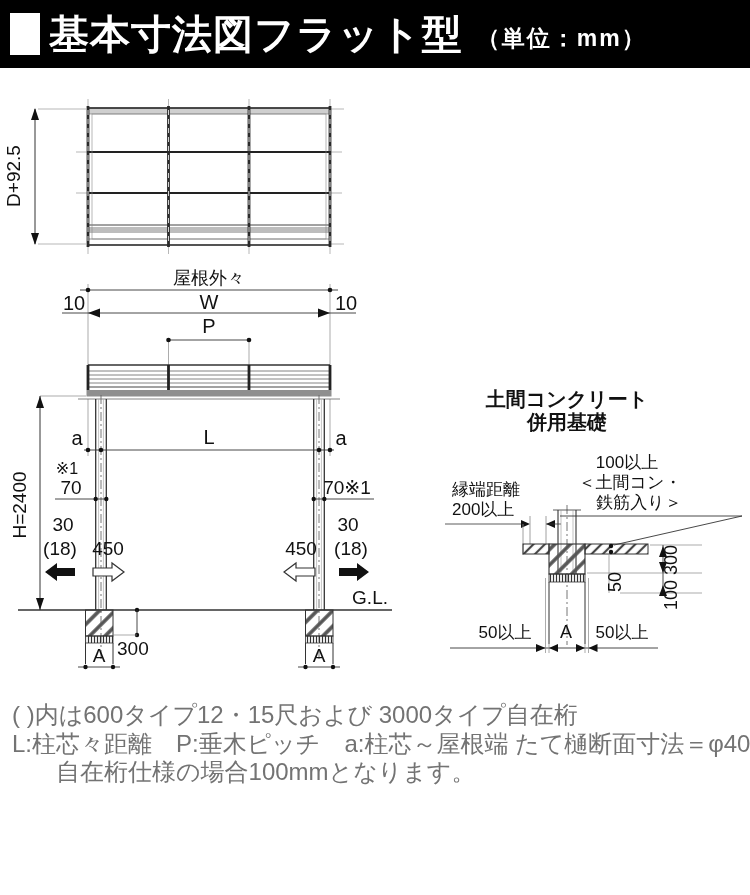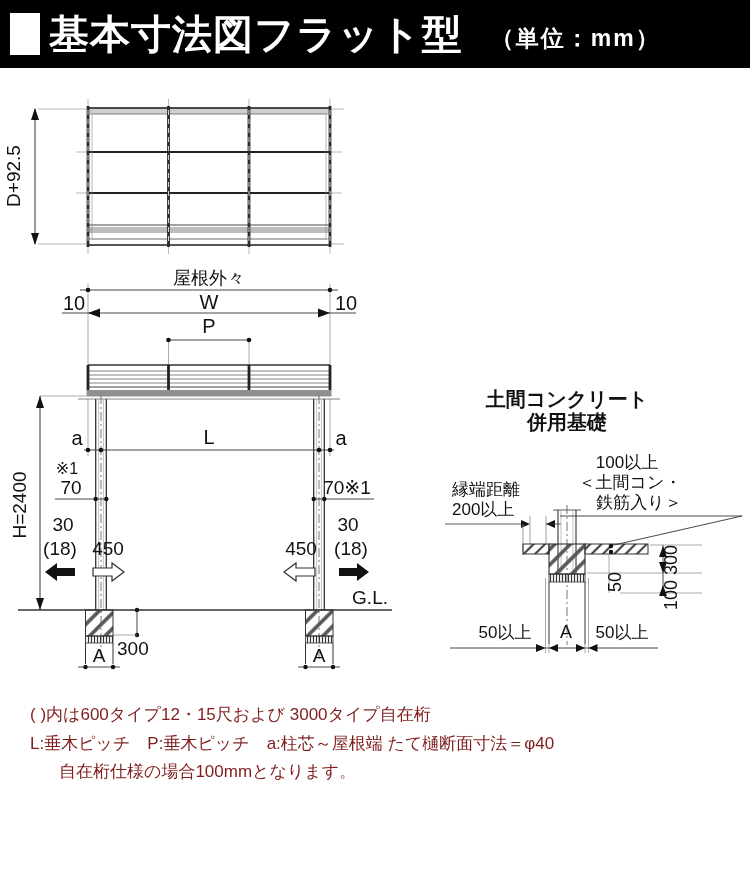--- a/index.html
+++ b/index.html
@@ -9,29 +9,29 @@
   }
   .header{
     position:absolute;top:0;left:0;width:750px;height:68px;background:#000;
     display:flex;align-items:center;text-align:right;
   }
   .sq{width:30px;height:42px;background:#fff;margin:0 9px 0 10px;flex:0 0 auto;}
   .header h1{
     color:#fff;font-size:40px;font-weight:bold;margin:0;letter-spacing:1px;white-space:nowrap;
   }
   .unit{
-    color:#fff;font-size:23px;font-weight:bold;margin-left:28px;padding-top:8px;white-space:nowrap;letter-spacing:2px;
+    color:#fff;font-size:23px;font-weight:bold;margin-left:14px;padding-top:8px;white-space:nowrap;letter-spacing:2px;
   }
   svg.drawing{position:absolute;top:68px;left:0;display:block;}
   svg text{fill:#111;font-family:"Liberation Sans","DejaVu Sans",sans-serif;}
   .notes{
-    position:absolute;top:701px;left:30px;width:700px;color:#7f1d1d;
-    font-size:17px;line-height:28.5px;white-space:nowrap;
-  }
-  .notes .indent{margin-left:29px;}
+    position:absolute;top:701px;left:12px;width:700px;color:#737373;
+    font-size:24px;line-height:28.5px;white-space:nowrap;
+  }
+  .notes .indent{margin-left:44px;}
 </style>
 </head>
 <body>
 
 <div class="header">
   <span class="sq"></span>
   <h1>基本寸法図フラット型</h1>
   <span class="unit">（単位：mm）</span>
 </div>
 
@@ -293,15 +293,15 @@
     </g>
     <polygon points="545.5,580 536,576 536,584" fill="#111"></polygon>
     <polygon points="549,580 558,576 558,584" fill="#111"></polygon>
     <polygon points="585,580 576,576 576,584" fill="#111"></polygon>
     <polygon points="588.5,580 597.5,576 597.5,584" fill="#111"></polygon>
   </g>
 </svg>
 
 <div class="notes">
   <div>( )内は600タイプ12・15尺および 3000タイプ自在桁</div>
-  <div>L:垂木ピッチ　P:垂木ピッチ　a:柱芯～屋根端 たて樋断面寸法＝φ40</div>
+  <div>L:柱芯々距離　P:垂木ピッチ　a:柱芯～屋根端 たて樋断面寸法＝φ40</div>
   <div class="indent">自在桁仕様の場合100mmとなります。</div>
 </div>
 
 </body></html>

